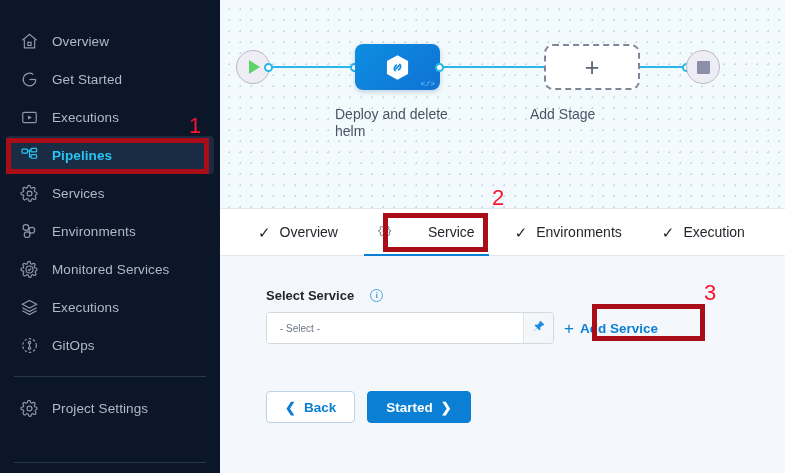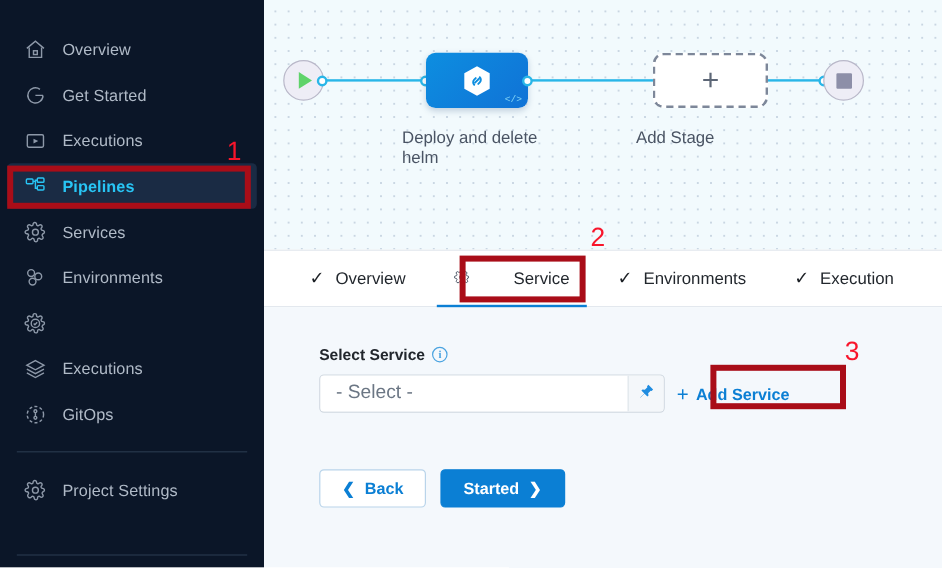--- a/index.html
+++ b/index.html
@@ -137,38 +137,38 @@
   .tab.active::after {
     content:""; position:absolute; left:6px; right:6px; bottom:-1px;
     height:3px; background:#0b7fd4;
   }
   .gear-sm svg { width:14px;height:14px;stroke:#4a5464;fill:none;stroke-width:1.4; }
 
   
   .formarea { flex:1; background:#f4f8fc; padding:32px 0 0 46px; position:relative; }
   .field-label {
     font-size:13px; color:#22272d; font-weight:bold;
-    display:flex; align-items:center; gap:6px; margin-bottom:9px;
+    display:flex; align-items:center; gap:16px; margin-bottom:9px;
   }
   .info-i {
     width:13px;height:13px;border-radius:50%;
     border:1.3px solid #4aa3e0; color:#4aa3e0;
     font-size:9px; font-weight:bold; font-style:normal;
     display:flex;align-items:center;justify-content:center;
     line-height:1; font-family:"Liberation Serif", serif;
   }
   .select-row { display:flex; align-items:center; gap:10px; }
   .select-wrap {
     display:flex; width:288px; height:32px;
     border:1px solid #d0d8e0; border-radius:4px;
     background:#ffffff; overflow:hidden;
   }
   .select-box {
     flex:1; display:flex; align-items:center;
-    padding-left:13px; font-size:16px; color:#6b7684;
+    padding-left:13px; font-size:10px; color:#6b7684;
     background:#ffffff; cursor:pointer;
   }
   .pin-btn {
     width:30px; background:#f4f7fa;
     border-left:1px solid #e0e6ec;
     display:flex; align-items:center; justify-content:center;
     cursor:pointer;
   }
   .pin-btn svg { width:14px;height:14px;fill:#1f8ce0; }
   .add-service {
@@ -281,20 +281,21 @@
     </div>
 
     <div class="nav-item">
       <span class="ico">
         <svg viewBox="0 0 24 24">
             <circle cx="12" cy="12" r="4.4"></circle>
             <path d="M10.2 12l1.3 1.4 2.4-2.7"></path>
             <path d="M19.2 14.6a1.5 1.5 0 0 0 .3 1.7l.1.1a1.8 1.8 0 1 1-2.6 2.6l-.1-.1a1.5 1.5 0 0 0-1.7-.3 1.5 1.5 0 0 0-.9 1.4v.2a1.8 1.8 0 1 1-3.6 0V20a1.5 1.5 0 0 0-1-1.4 1.5 1.5 0 0 0-1.7.3l-.1.1A1.8 1.8 0 1 1 4.3 16.4l.1-.1a1.5 1.5 0 0 0 .3-1.7 1.5 1.5 0 0 0-1.4-.9H3a1.8 1.8 0 1 1 0-3.6h.2a1.5 1.5 0 0 0 1.4-1 1.5 1.5 0 0 0-.3-1.7l-.1-.1A1.8 1.8 0 1 1 6.8 4.7l.1.1a1.5 1.5 0 0 0 1.7.3H8.7a1.5 1.5 0 0 0 .9-1.4V3.5a1.8 1.8 0 1 1 3.6 0v.2a1.5 1.5 0 0 0 .9 1.4 1.5 1.5 0 0 0 1.7-.3l.1-.1a1.8 1.8 0 1 1 2.6 2.6l-.1.1a1.5 1.5 0 0 0-.3 1.7v.1a1.5 1.5 0 0 0 1.4.9h.2a1.8 1.8 0 1 1 0 3.6H20.6a1.5 1.5 0 0 0-1.4.9z"></path>
           </svg>
       </span>
+      <span class="lbl">Monitored Services</span>
     </div>
 
     <div class="nav-item">
       <span class="ico">
         <svg viewBox="0 0 24 24">
             <path d="M12 3.2 21 8l-9 4.8L3 8z"></path>
             <path d="M3 12.2l9 4.8 9-4.8"></path>
             <path d="M3 16.2l9 4.8 9-4.8"></path>
           </svg>
       </span>

